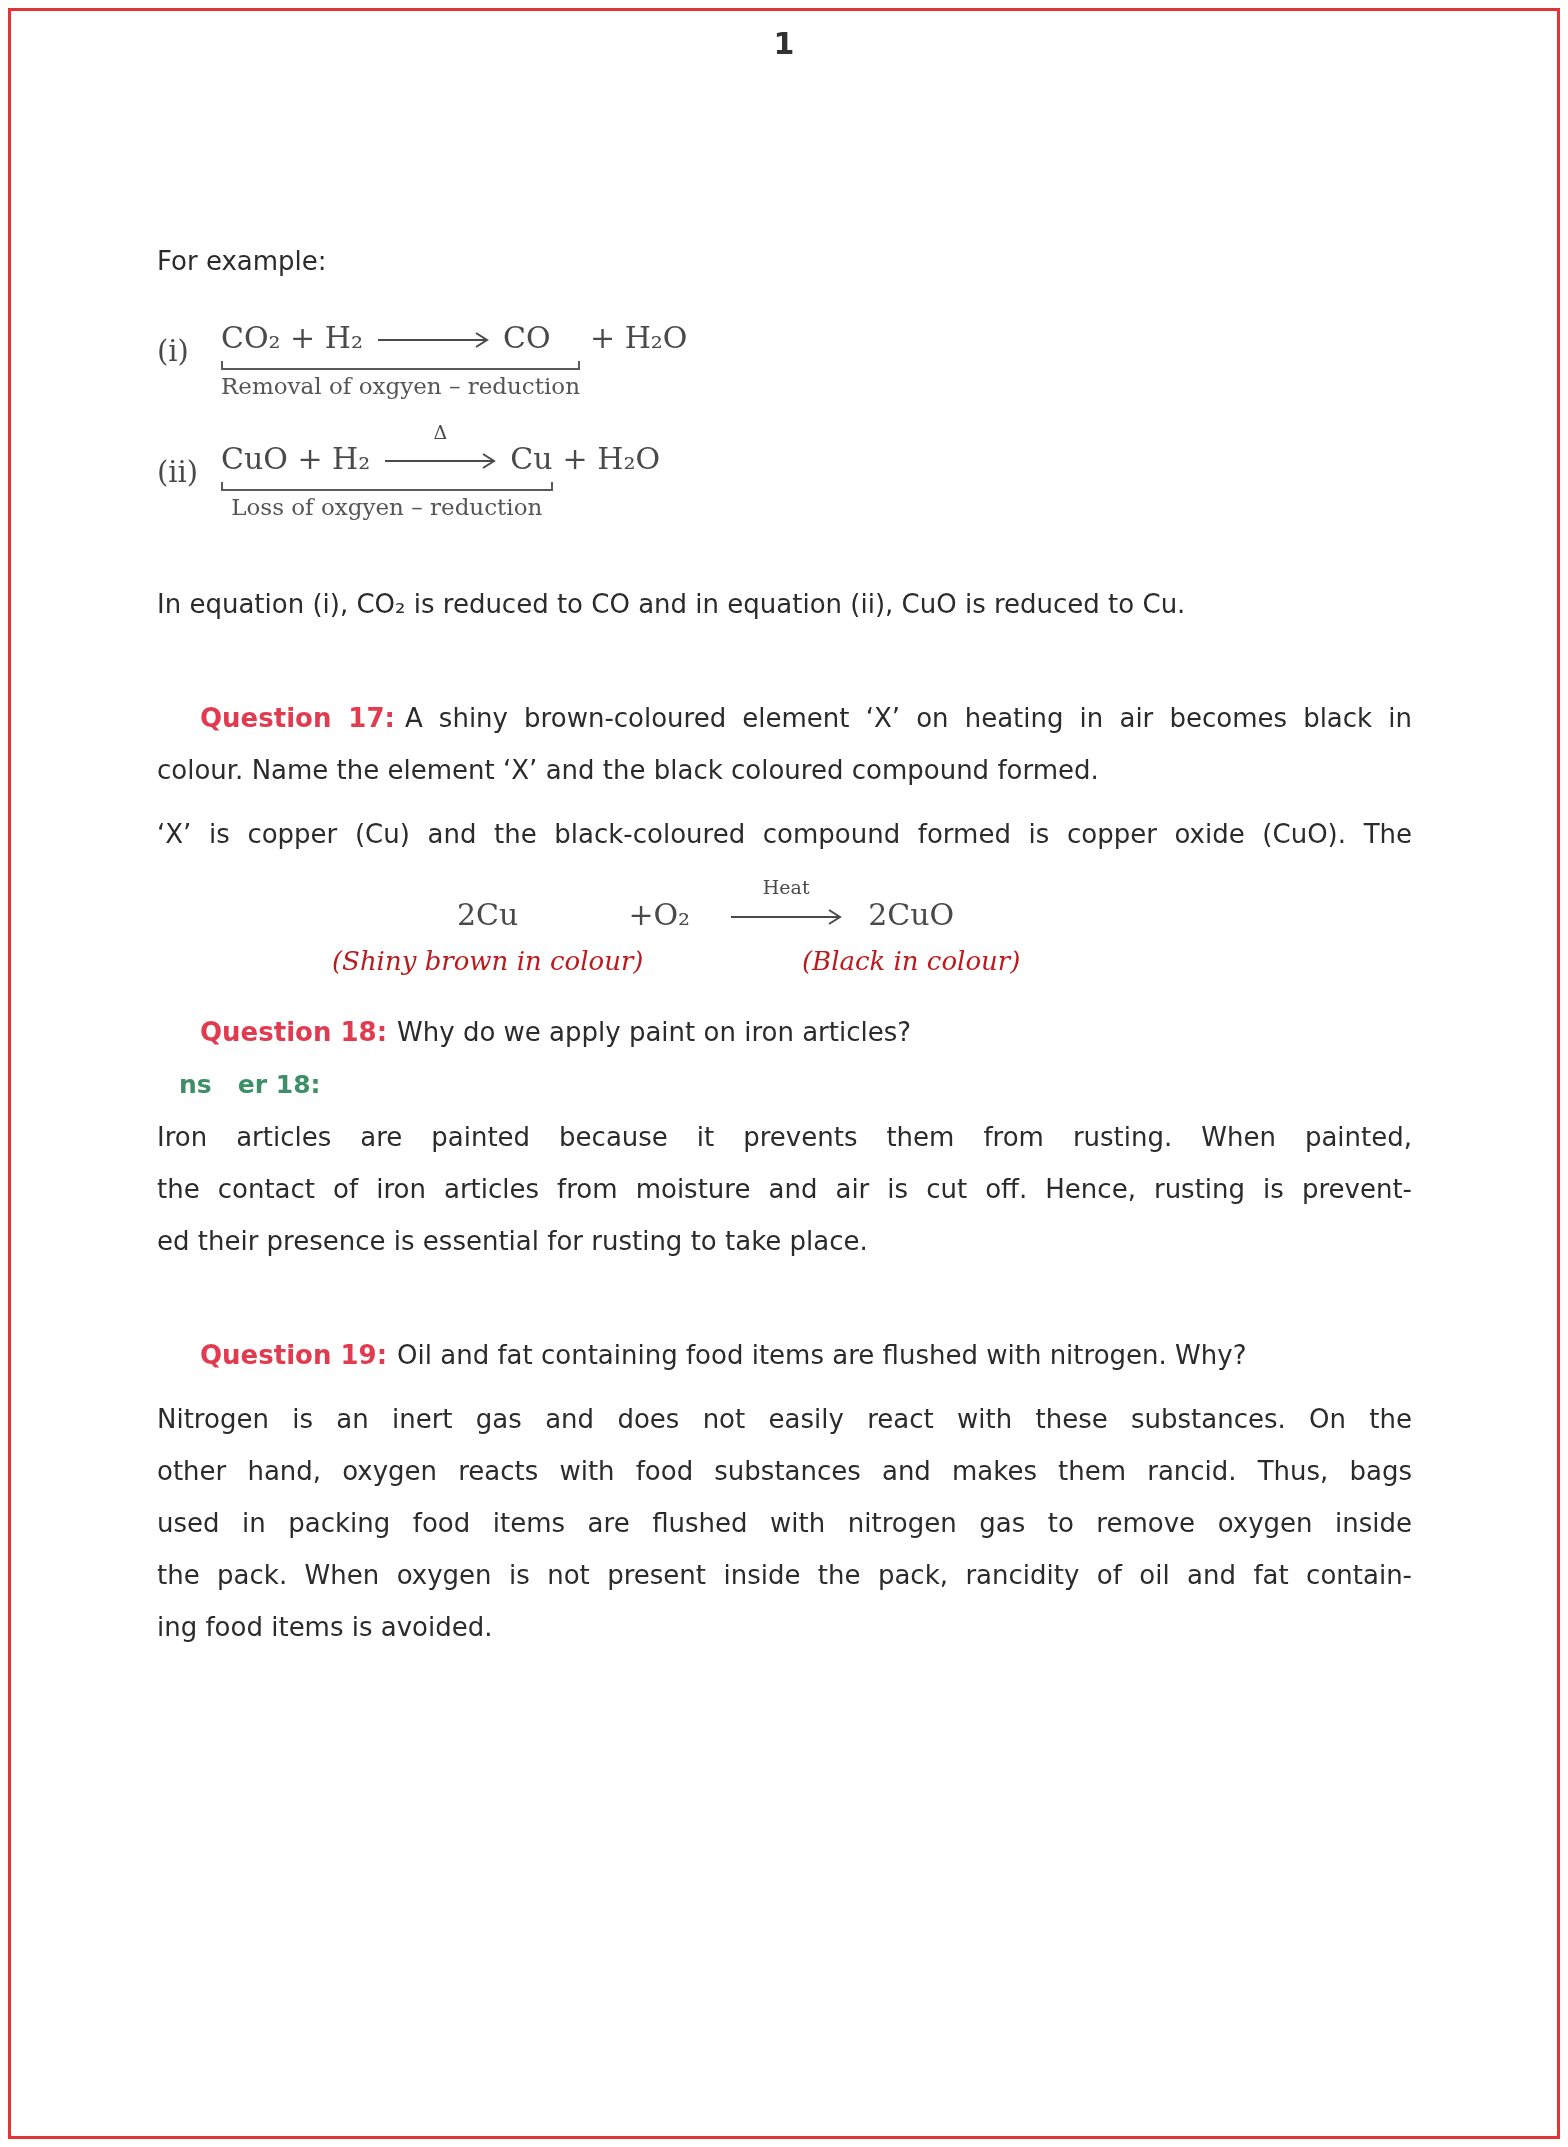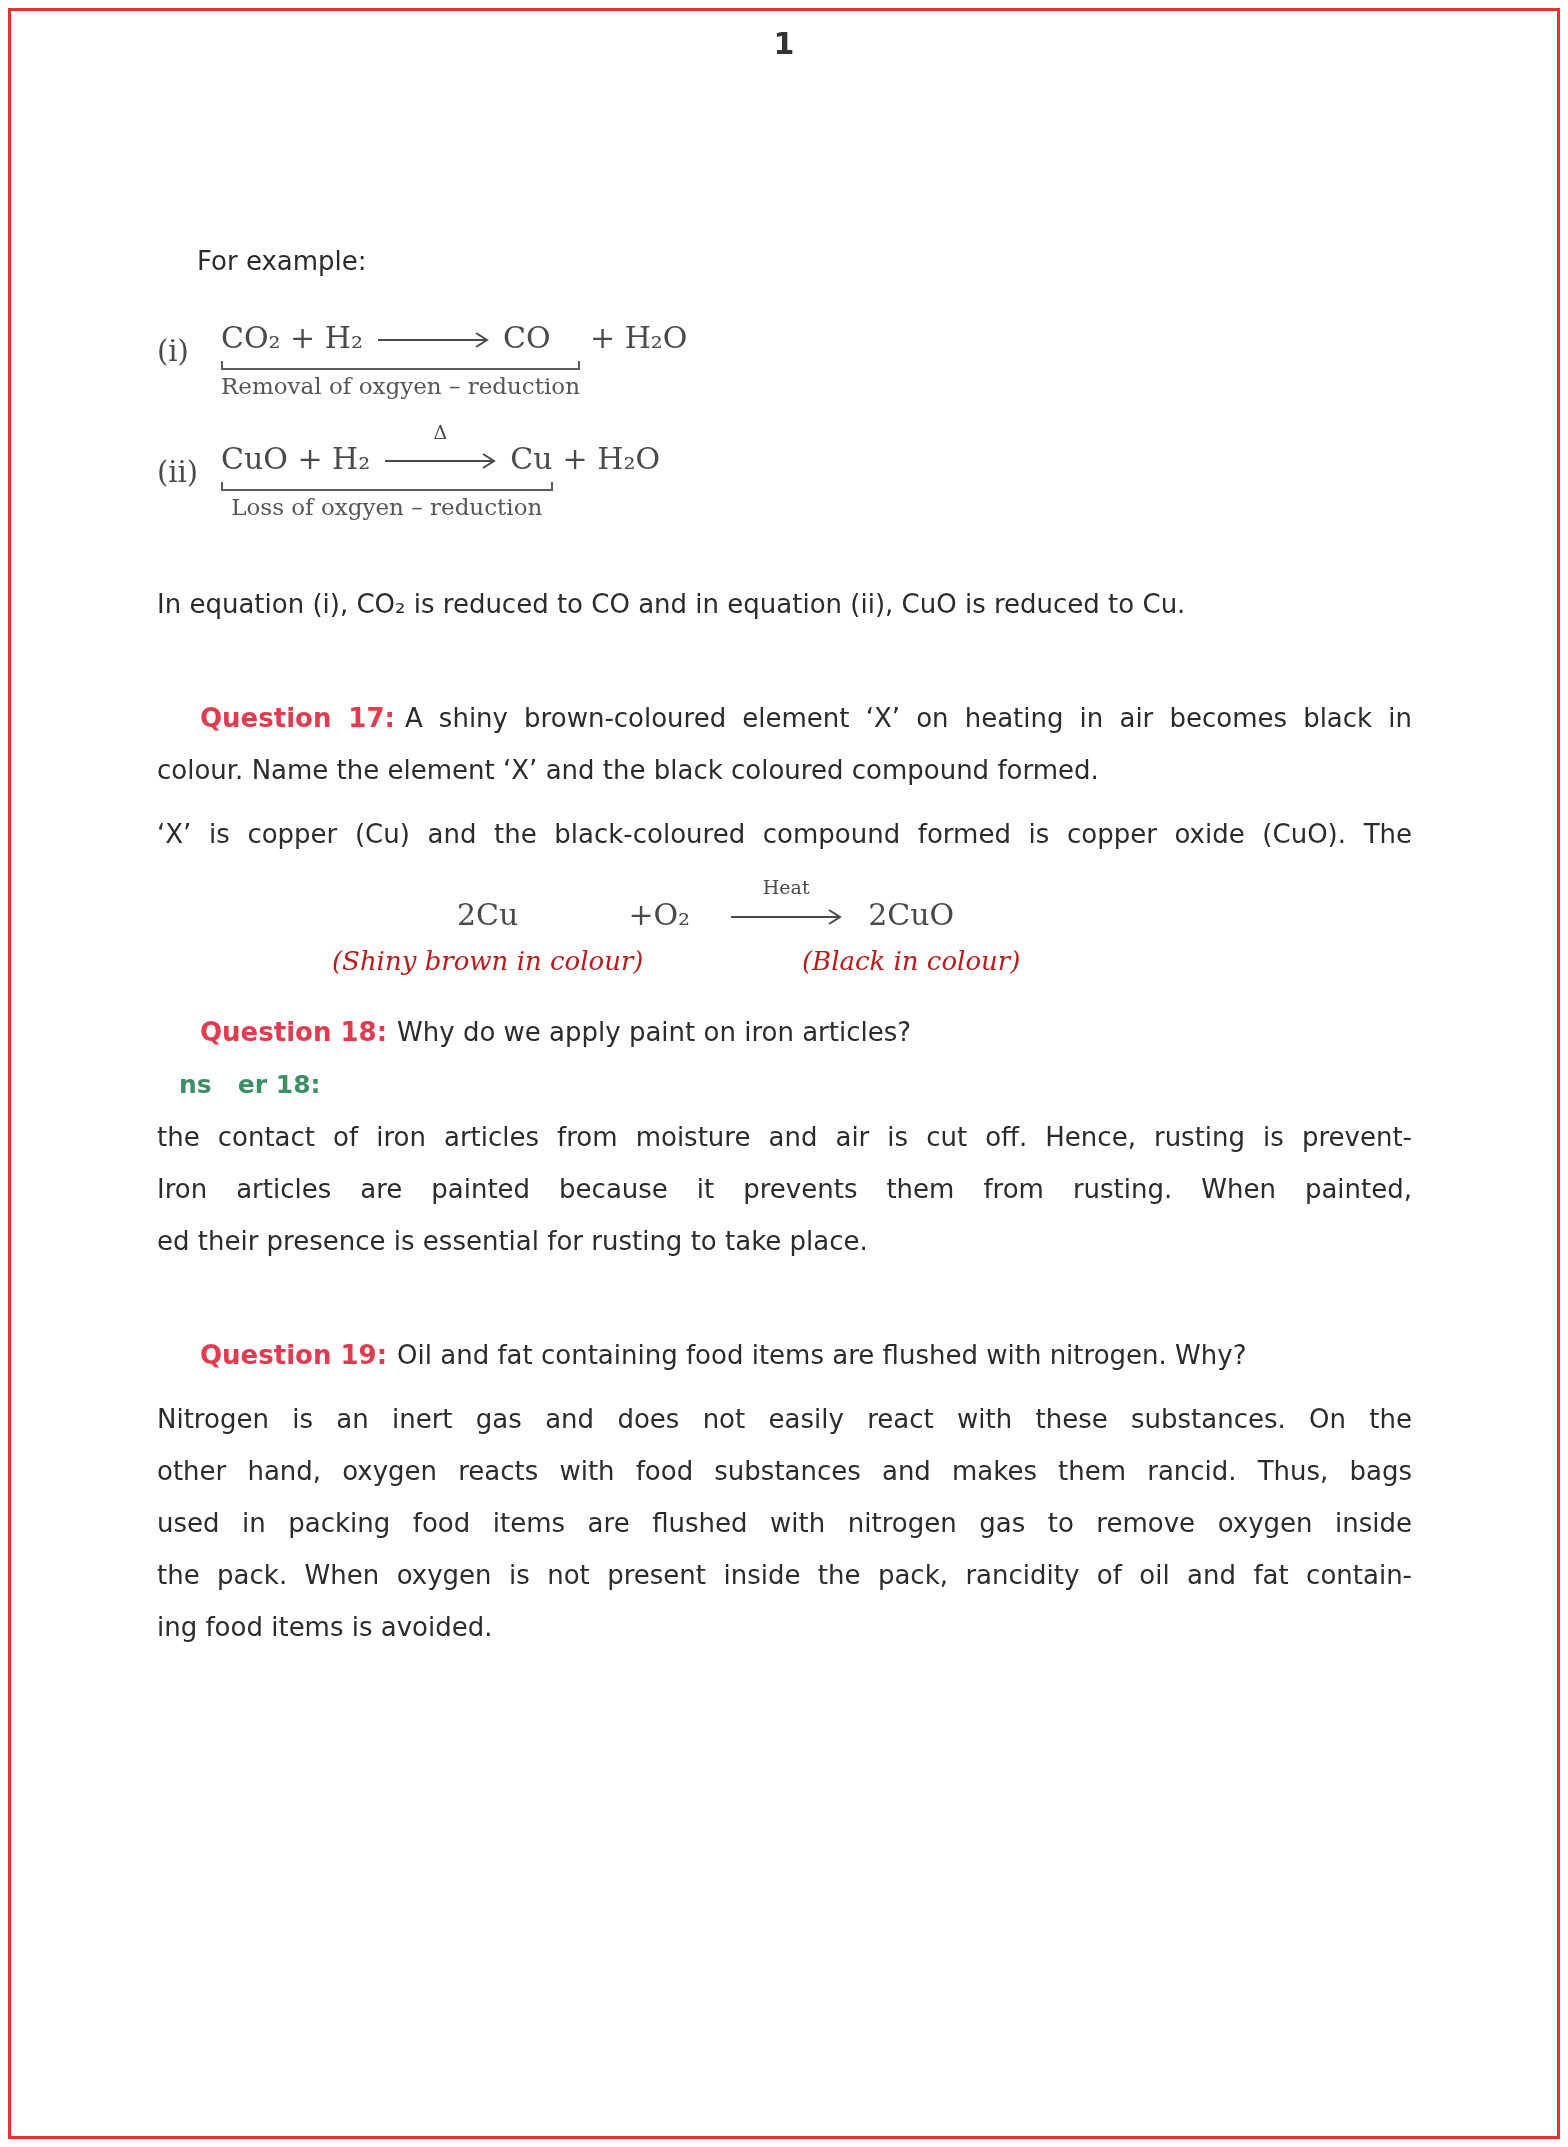--- a/index.html
+++ b/index.html
@@ -6,21 +6,21 @@
     --border_red:#e43434; --question_red:#e23b50; --answer_green:#3e8e67;
     --body_text:#2b2b2b; --equation_ink:#4a4a4a;
   }
   *{margin:0;padding:0;box-sizing:border-box;}
   html,body{background:#888;}
   .page{position:relative;width:1568px;height:2147px;background:#ffffff;margin:0 auto;
          font-family:"DejaVu Sans","Liberation Sans",sans-serif;color:var(--body_text);overflow:hidden;}
   .frame{position:absolute;inset:8px;border:3px solid var(--border_red);pointer-events:none;}
   .pagenum{padding-top:26px;text-align:center;font-size:30px;font-weight:bold;color:#333;}
   .doc{padding:0 156px 0 157px;}
-  .for-example{margin-top:185px;font-size:26px;margin-left:40px;}
+  .for-example{margin-top:185px;font-size:26px;}
 
   
   .eq{font-family:"DejaVu Serif","Liberation Serif",serif;color:var(--equation_ink);}
   .eq-row{display:flex;align-items:flex-start;margin-top:42px;}
   .eq-num{font-size:29px;margin-top:16px;margin-right:18px;min-width:46px;}
   .eq-col{display:flex;flex-direction:column;}
   .eq-formula{white-space:nowrap;font-size:30px;line-height:40px;}
   .eq-arrow{position:relative;display:inline-block;margin:0 14px;}
   .eq-arrow svg{vertical-align:baseline;display:inline;}
   .arrow-top{position:absolute;bottom:100%;left:50%;transform:translateX(-50%);
@@ -113,22 +113,22 @@
           </svg></span><span class="rx-term"><span>2CuO</span><span class="rx-note">(Black in colour)</span></span>
     </div>
 
     <div class="qblock" style="margin-top:70px;">
       <div class="line lline">
         <span class="qlabel">Question 18:</span><span class="qtext">Why do we apply paint on iron articles?</span>
       </div>
     </div>
     <div class="ans-label">ns&nbsp;&nbsp;&nbsp;er 18:</div>
     <div class="ablock">
+      <div class="line jline">Iron articles are painted because it prevents them from rusting. When painted,</div>
       <div class="line jline">the contact of iron articles from moisture and air is cut off. Hence, rusting is prevent-</div>
-      <div class="line jline">Iron articles are painted because it prevents them from rusting. When painted,</div>
       <div class="line lline">ed their presence is essential for rusting to take place.</div>
     </div>
 
     <div class="qblock">
       <div class="line lline">
         <span class="qlabel">Question 19:</span><span class="qtext">Oil and fat containing food items are flushed with nitrogen. Why?</span>
       </div>
     </div>
     <div class="ablock">
       <div class="line jline">Nitrogen is an inert gas and does not easily react with these substances. On the</div>

